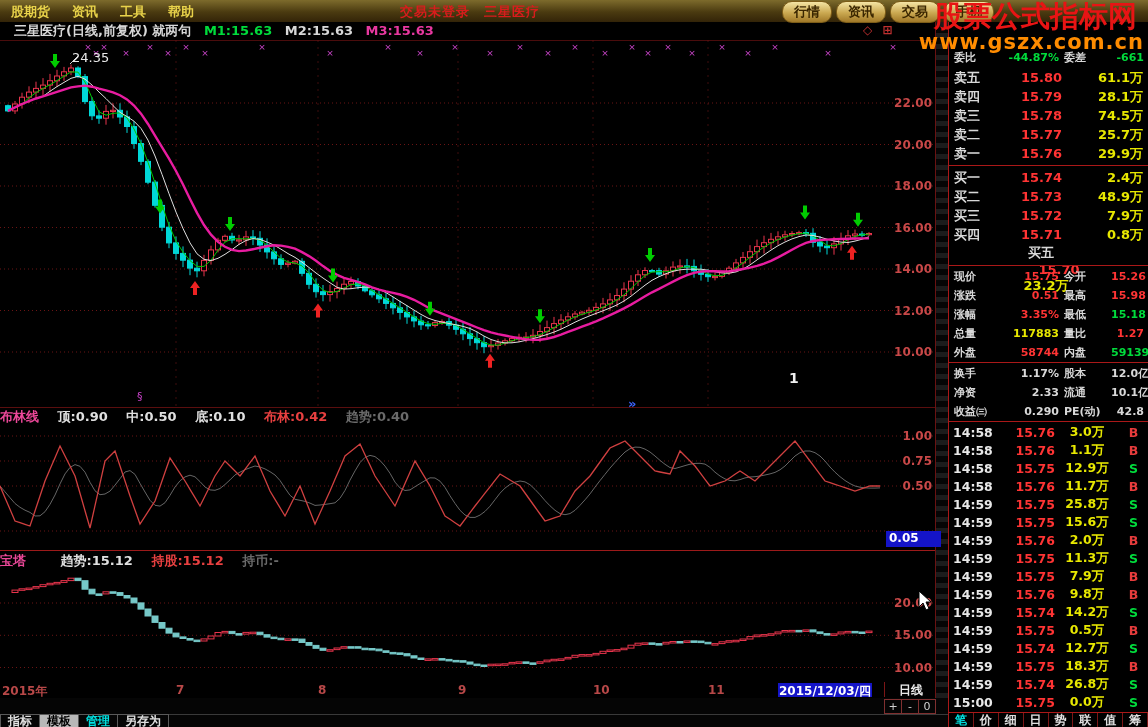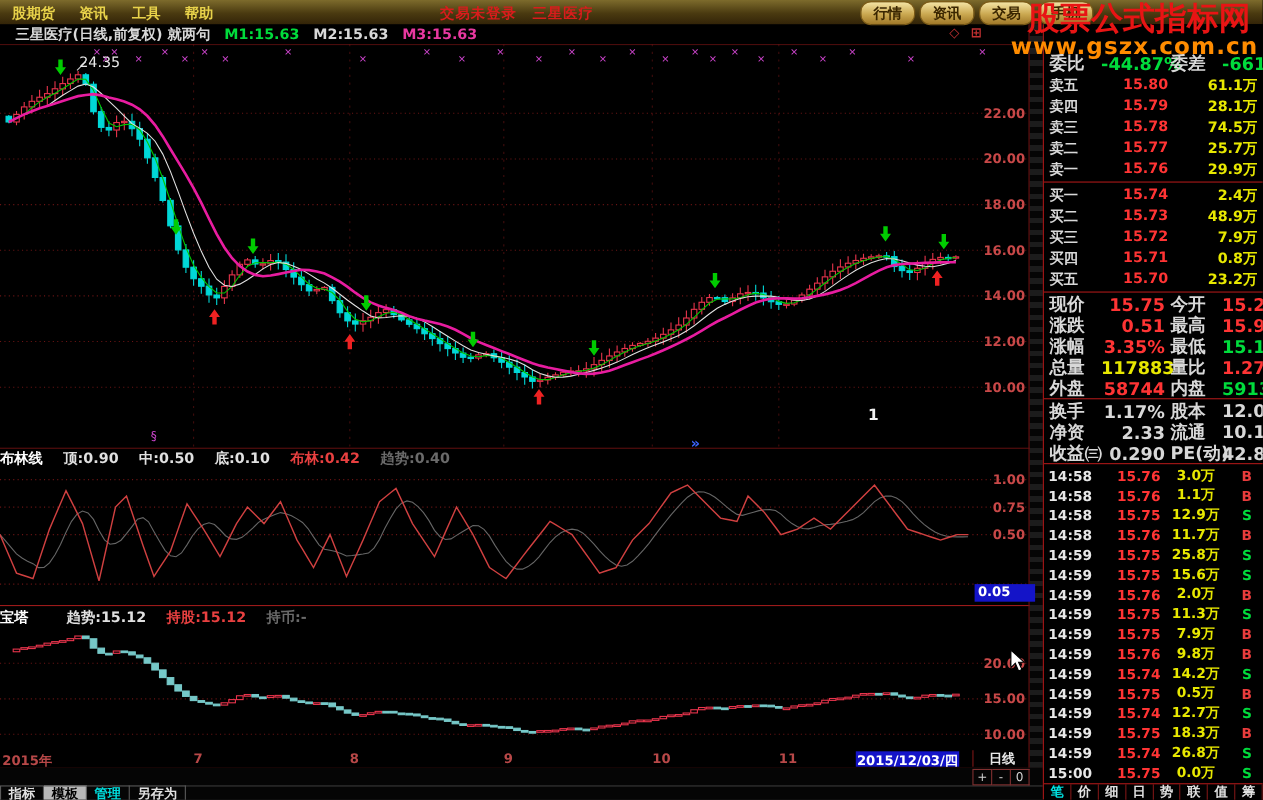--- a/index.html
+++ b/index.html
@@ -18,21 +18,21 @@
   .wm1{position:absolute;right:0;top:-3px;width:214px;color:#e81414;font-size:29px;font-weight:bold;z-index:99;white-space:nowrap;}
   .wm2{position:absolute;right:4px;top:30px;color:#ff8c00;font-size:21px;font-weight:bold;z-index:99;white-space:nowrap;letter-spacing:1px;}
   
   .titlerow{position:absolute;left:0;top:22px;width:948px;height:18px;font-size:13px;font-weight:bold;
     color:#d8d8d8;white-space:nowrap;border-bottom:1px solid #4a0c0c;}
   .titlerow span{margin-left:8px;}
   .winicons{position:absolute;left:855px;top:1px;color:#c03030;font-size:12px;letter-spacing:3px;}
   
   .indrow{position:absolute;left:0;width:935px;height:17px;font-size:13px;font-weight:bold;white-space:nowrap;}
   .indrow span{margin-right:14px;}
-  .lab-gray{color:#ffffff;} .lab-white{color:#e0e0e0;} .lab-red{color:#e84040;} .lab-dim{color:#6a6a6a;}
+  .lab-gray{color:#ec4899;} .lab-white{color:#e0e0e0;} .lab-red{color:#e84040;} .lab-dim{color:#6a6a6a;}
   
   .hline{position:absolute;left:0;width:948px;height:0;border-top:1px solid #7c1616;}
   .splitter{position:absolute;left:935px;top:22px;width:13px;height:676px;
     background:repeating-linear-gradient(180deg,#1c1c1c 0 5px,#050505 5px 11px);
     border-left:1px solid #6a1212;border-right:1px solid #6a1212;}
   .bluebox{position:absolute;left:886px;top:531px;width:52px;height:16px;background:#1414c8;color:#fff;
     font-size:12px;font-weight:bold;padding-left:3px;z-index:5;}
   .peak{position:absolute;left:72px;top:50px;color:#e8e8e8;font-size:13px;z-index:4;}
   .flag1{position:absolute;left:789px;top:370px;color:#f0f0f0;font-size:14px;font-weight:bold;z-index:4;}
   .bluearr{position:absolute;left:628px;top:396px;color:#3c64ff;font-size:13px;font-weight:bold;z-index:4;}
@@ -57,21 +57,21 @@
   .mini{width:16px;height:13px;border:1px solid #803030;border-left:none;color:#d0d0d0;font-size:11px;
     display:flex;align-items:center;justify-content:center;}
   .mini:first-child{border-left:1px solid #803030;}
   
   .qpanel{position:absolute;left:948px;top:22px;width:200px;height:705px;background:#000;border-left:1px solid #aa1818;}
   .qrow{position:absolute;left:0;width:199px;height:19px;display:flex;align-items:center;font-size:13px;font-weight:bold;}
   .qrow .lab{width:46px;padding-left:5px;color:#d8d8d8;white-space:nowrap;}
   .qrow .pr{width:62px;text-align:right;color:#ff3434;}
   .qrow .vol{flex:1;text-align:right;padding-right:5px;color:#e8e800;}
   .srow{position:absolute;left:0;width:199px;height:19px;display:grid;grid-template-columns:52px 58px 52px auto;
-    align-items:center;font-size:16px;font-weight:bold;}
+    align-items:center;font-size:11px;font-weight:bold;}
   .srow .l{padding-left:5px;color:#d8d8d8;white-space:nowrap;}
   .srow .v{text-align:right;white-space:nowrap;}
   .srow .v2{text-align:right;padding-right:4px;white-space:nowrap;}
   .trow{position:absolute;left:0;width:199px;height:18px;display:flex;align-items:center;font-size:12.5px;font-weight:bold;}
   .trow .t{width:44px;padding-left:4px;color:#e8e8e8;}
   .trow .p{width:58px;text-align:right;color:#ff3434;}
   .trow .v{width:64px;text-align:center;color:#e8e800;}
   .trow .f{flex:1;text-align:center;}
   .qdiv{position:absolute;left:0;width:199px;height:0;border-top:1px solid #aa1818;}
   .ticktabs{position:absolute;left:0;top:690px;width:199px;height:15px;display:flex;border-top:1px solid #aa1818;}
@@ -662,21 +662,21 @@
       <div class="qrow" style="top: 184px;">
         <span class="lab">买三</span>
         <span class="pr">15.72</span>
         <span class="vol">7.9万</span>
       </div>
       <div class="qrow" style="top: 203px;">
         <span class="lab">买四</span>
         <span class="pr">15.71</span>
         <span class="vol">0.8万</span>
       </div>
-      <div class="qrow" style="top: 222px;">
+      <div class="qrow" style="top: 222px; flex-direction: column;">
         <span class="lab">买五</span>
         <span class="pr">15.70</span>
         <span class="vol">23.2万</span>
       </div>
       <div class="qdiv" style="top: 243px;"></div>
       <div class="srow" style="top: 245px;">
         <span class="l">现价</span>
         <span class="v" style="color: rgb(255, 52, 52);">15.75</span>
         <span class="l">今开</span>
         <span class="v2" style="color: rgb(255, 52, 52);">15.26</span>

